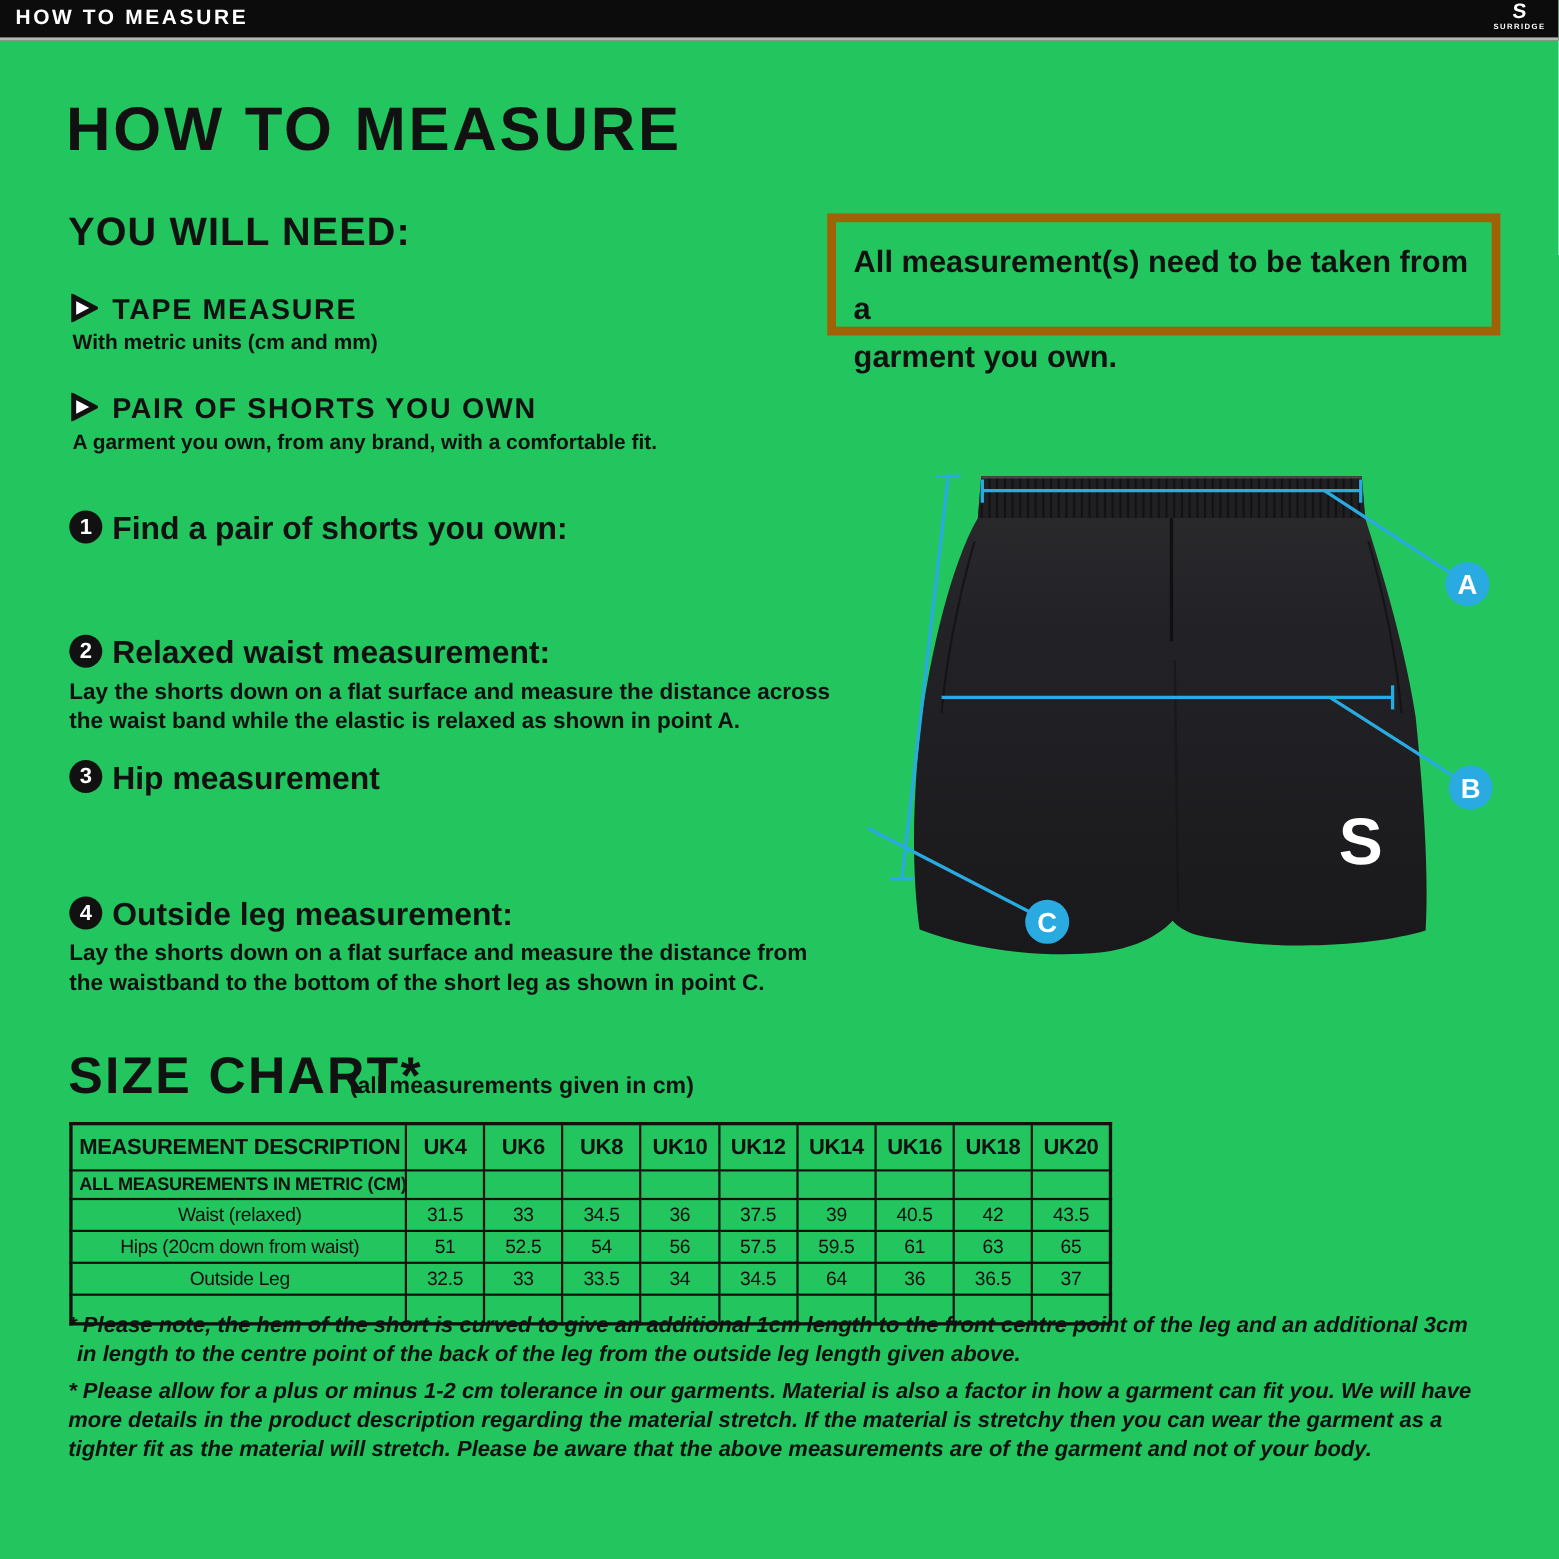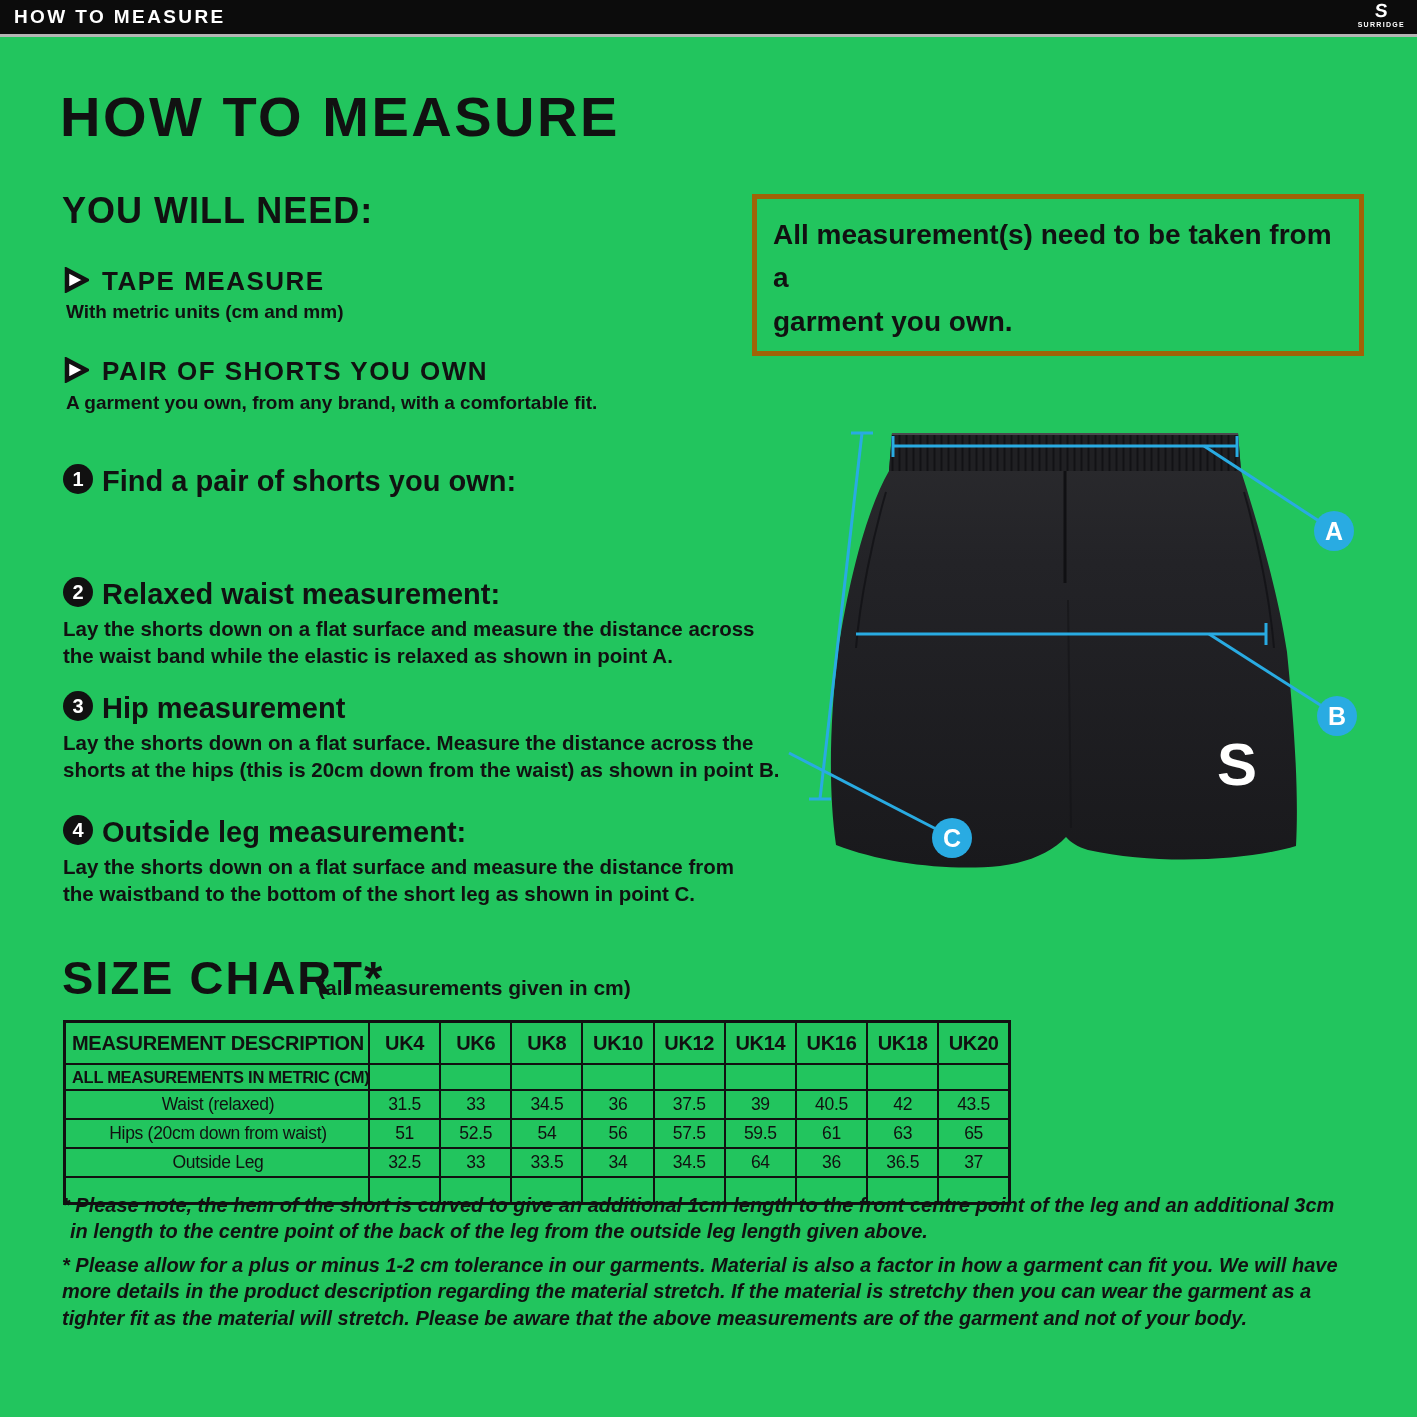--- a/index.html
+++ b/index.html
@@ -16,21 +16,21 @@
 
   
   .h1{position:absolute;left:60px;top:84px;font-size:56px;font-weight:bold;letter-spacing:2.5px;white-space:nowrap;}
   .h2-need{position:absolute;left:62px;top:190px;font-size:36px;font-weight:bold;letter-spacing:1px;white-space:nowrap;}
 
   .need-item-title{position:absolute;font-size:26px;font-weight:bold;letter-spacing:1.5px;white-space:nowrap;text-align:right;}
   .need-item-desc{position:absolute;font-size:19px;font-weight:bold;white-space:nowrap;}
   .tri{position:absolute;width:26px;height:26px;}
 
   
-  .note-box{position:absolute;left:752px;top:194px;width:612px;height:162px;border:5px solid #a16207;box-sizing:border-box;}
+  .note-box{position:absolute;left:752px;top:194px;width:612px;height:111px;border:8px solid #a16207;box-sizing:border-box;}
   .note-text{padding:14px 16px 0 16px;font-size:28px;font-weight:bold;line-height:1.55;white-space:pre-line;}
 
   
   .step-num{position:absolute;left:63px;width:30px;height:30px;border-radius:50%;background:#111;color:#fff;
             font-size:20px;font-weight:bold;text-align:center;line-height:30px;}
   .step-title{position:absolute;left:102px;font-size:29px;font-weight:bold;white-space:nowrap;}
   .step-body{position:absolute;left:63px;font-size:20.5px;font-weight:bold;line-height:1.3;white-space:pre-line;}
 
   
   .sc-title{position:absolute;left:62px;top:950px;font-size:47px;font-weight:bold;letter-spacing:2px;white-space:nowrap;}
@@ -89,22 +89,20 @@
   <div class="step-num" style="top:464px;">1</div>
   <div class="step-title" style="top:465px;">Find a pair of shorts you own:</div>
 
   <div class="step-num" style="top:577px;">2</div>
   <div class="step-title" style="top:578px;">Relaxed waist measurement:</div>
   <div class="step-body" style="top:616px;">Lay the shorts down on a flat surface and measure the distance across
 the waist band while the elastic is relaxed as shown in point A.</div>
 
   <div class="step-num" style="top:691px;">3</div>
   <div class="step-title" style="top:692px;">Hip measurement</div>
-  <div class="step-body" style="top:730px;">Lay the shorts down on a flat surface. Measure the distance across the
-shorts at the hips (this is 20cm down from the waist)  as shown in point B.</div>
 
   <div class="step-num" style="top:815px;">4</div>
   <div class="step-title" style="top:816px;">Outside leg measurement:</div>
   <div class="step-body" style="top:854px;">Lay the shorts down on a flat surface and measure the distance from
 the waistband to the bottom of the short leg as shown in point C.</div>
 
   <svg class="diagram" viewBox="756 412 660 475">
     <defs>
       <linearGradient id="fab" x1="0" y1="0" x2="0" y2="1">
         <stop offset="0" stop-color="#2b2b2e"></stop>

